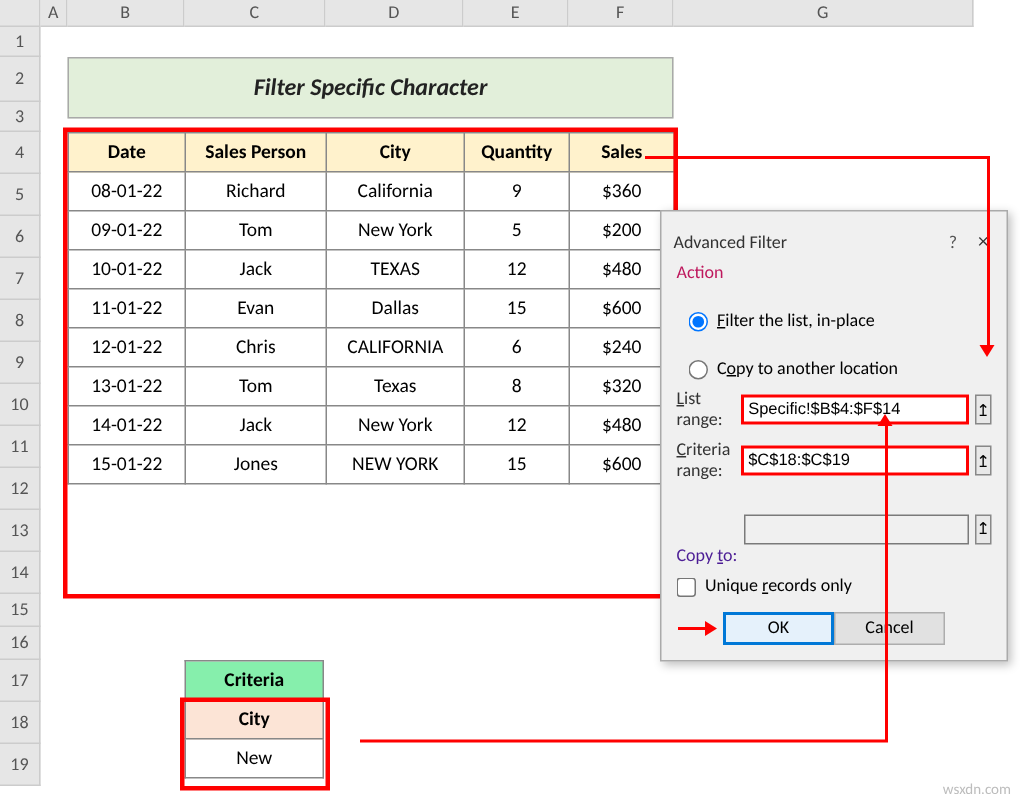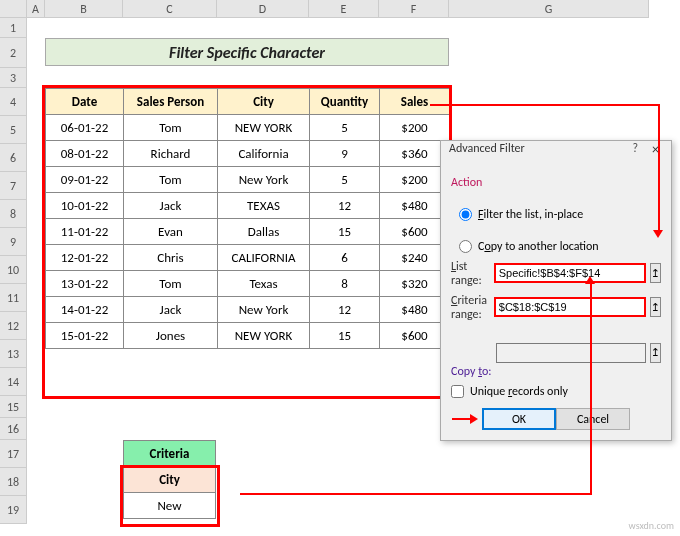--- a/index.html
+++ b/index.html
@@ -63,21 +63,21 @@
   }
   .crit-hdr { background: #86efac; font-weight: bold; }
   .crit-city { background: #fce4d6; font-weight: bold; }
   
   .dialog {
     position: absolute; width: 232px; background: #f0f0f0;
     border: 1px solid #aaa; box-shadow: 2px 2px 6px rgba(0,0,0,0.25);
     font-size: 12px;
   }
   .dlg-title {
-    display: flex; align-items: flex-start; height: 28px; padding: 0 8px;
+    display: flex; align-items: flex-end; height: 28px; padding: 0 8px;
     font-size: 12px; color: #333;
   }
   .dlg-title .q { margin-left: auto; margin-right: 10px; color:#555; }
   .dlg-close { font-size: 14px; color: #333; padding: 0 4px; cursor: default; }
   .dlg-body { padding: 6px 10px 10px 10px; }
   .dlg-body .lbl { color: #be185d; margin-bottom: 4px; }
   .radio, .chk { display: flex; align-items: center; margin: 18px 0 2px 8px; gap:6px; }
   .radio input, .chk input { margin:0; }
   .row { display: flex; align-items: center; margin: 6px 0; gap: 4px; }
   .row label { width: 80px; color: #333; }
@@ -146,42 +146,35 @@
     <div class="rowh" style="top: 368px; height: 28px;">14</div>
     <div class="rowh" style="top: 396px; height: 22px;">15</div>
     <div class="rowh" style="top: 418px; height: 22px;">16</div>
     <div class="rowh" style="top: 440px; height: 28px;">17</div>
     <div class="rowh" style="top: 468px; height: 28px;">18</div>
     <div class="rowh" style="top: 496px; height: 28px;">19</div>
   </div>
 
 <div class="grid" id="grid">
 
-  <div class="title" id="titlecell" style="left: 18px; top: 20px; width: 404px; height: 28px;">
+  <div class="title" id="titlecell" style="left: 18px; top: 20px; width: 404px; height: 41px;">
     <span>Filter Specific Character</span>
   </div>
 
   <table class="data" id="datatable" style="left: 18px; top: 70px;">
     <thead>
         <tr id="thr">
           <th style="width: 78px;">Date</th>
           <th style="width: 94px;">Sales Person</th>
           <th style="width: 92px;">City</th>
           <th style="width: 70px;">Quantity</th>
           <th style="width: 70px;">Sales</th>
         </tr>
       </thead>
     <tbody id="tb">
-        <tr>
-          <td>06-01-22</td>
-          <td>Tom</td>
-          <td>NEW YORK</td>
-          <td>5</td>
-          <td>$200</td>
-        </tr>
         <tr>
           <td>08-01-22</td>
           <td>Richard</td>
           <td>California</td>
           <td>9</td>
           <td>$360</td>
         </tr>
         <tr>
           <td>09-01-22</td>
           <td>Tom</td>

